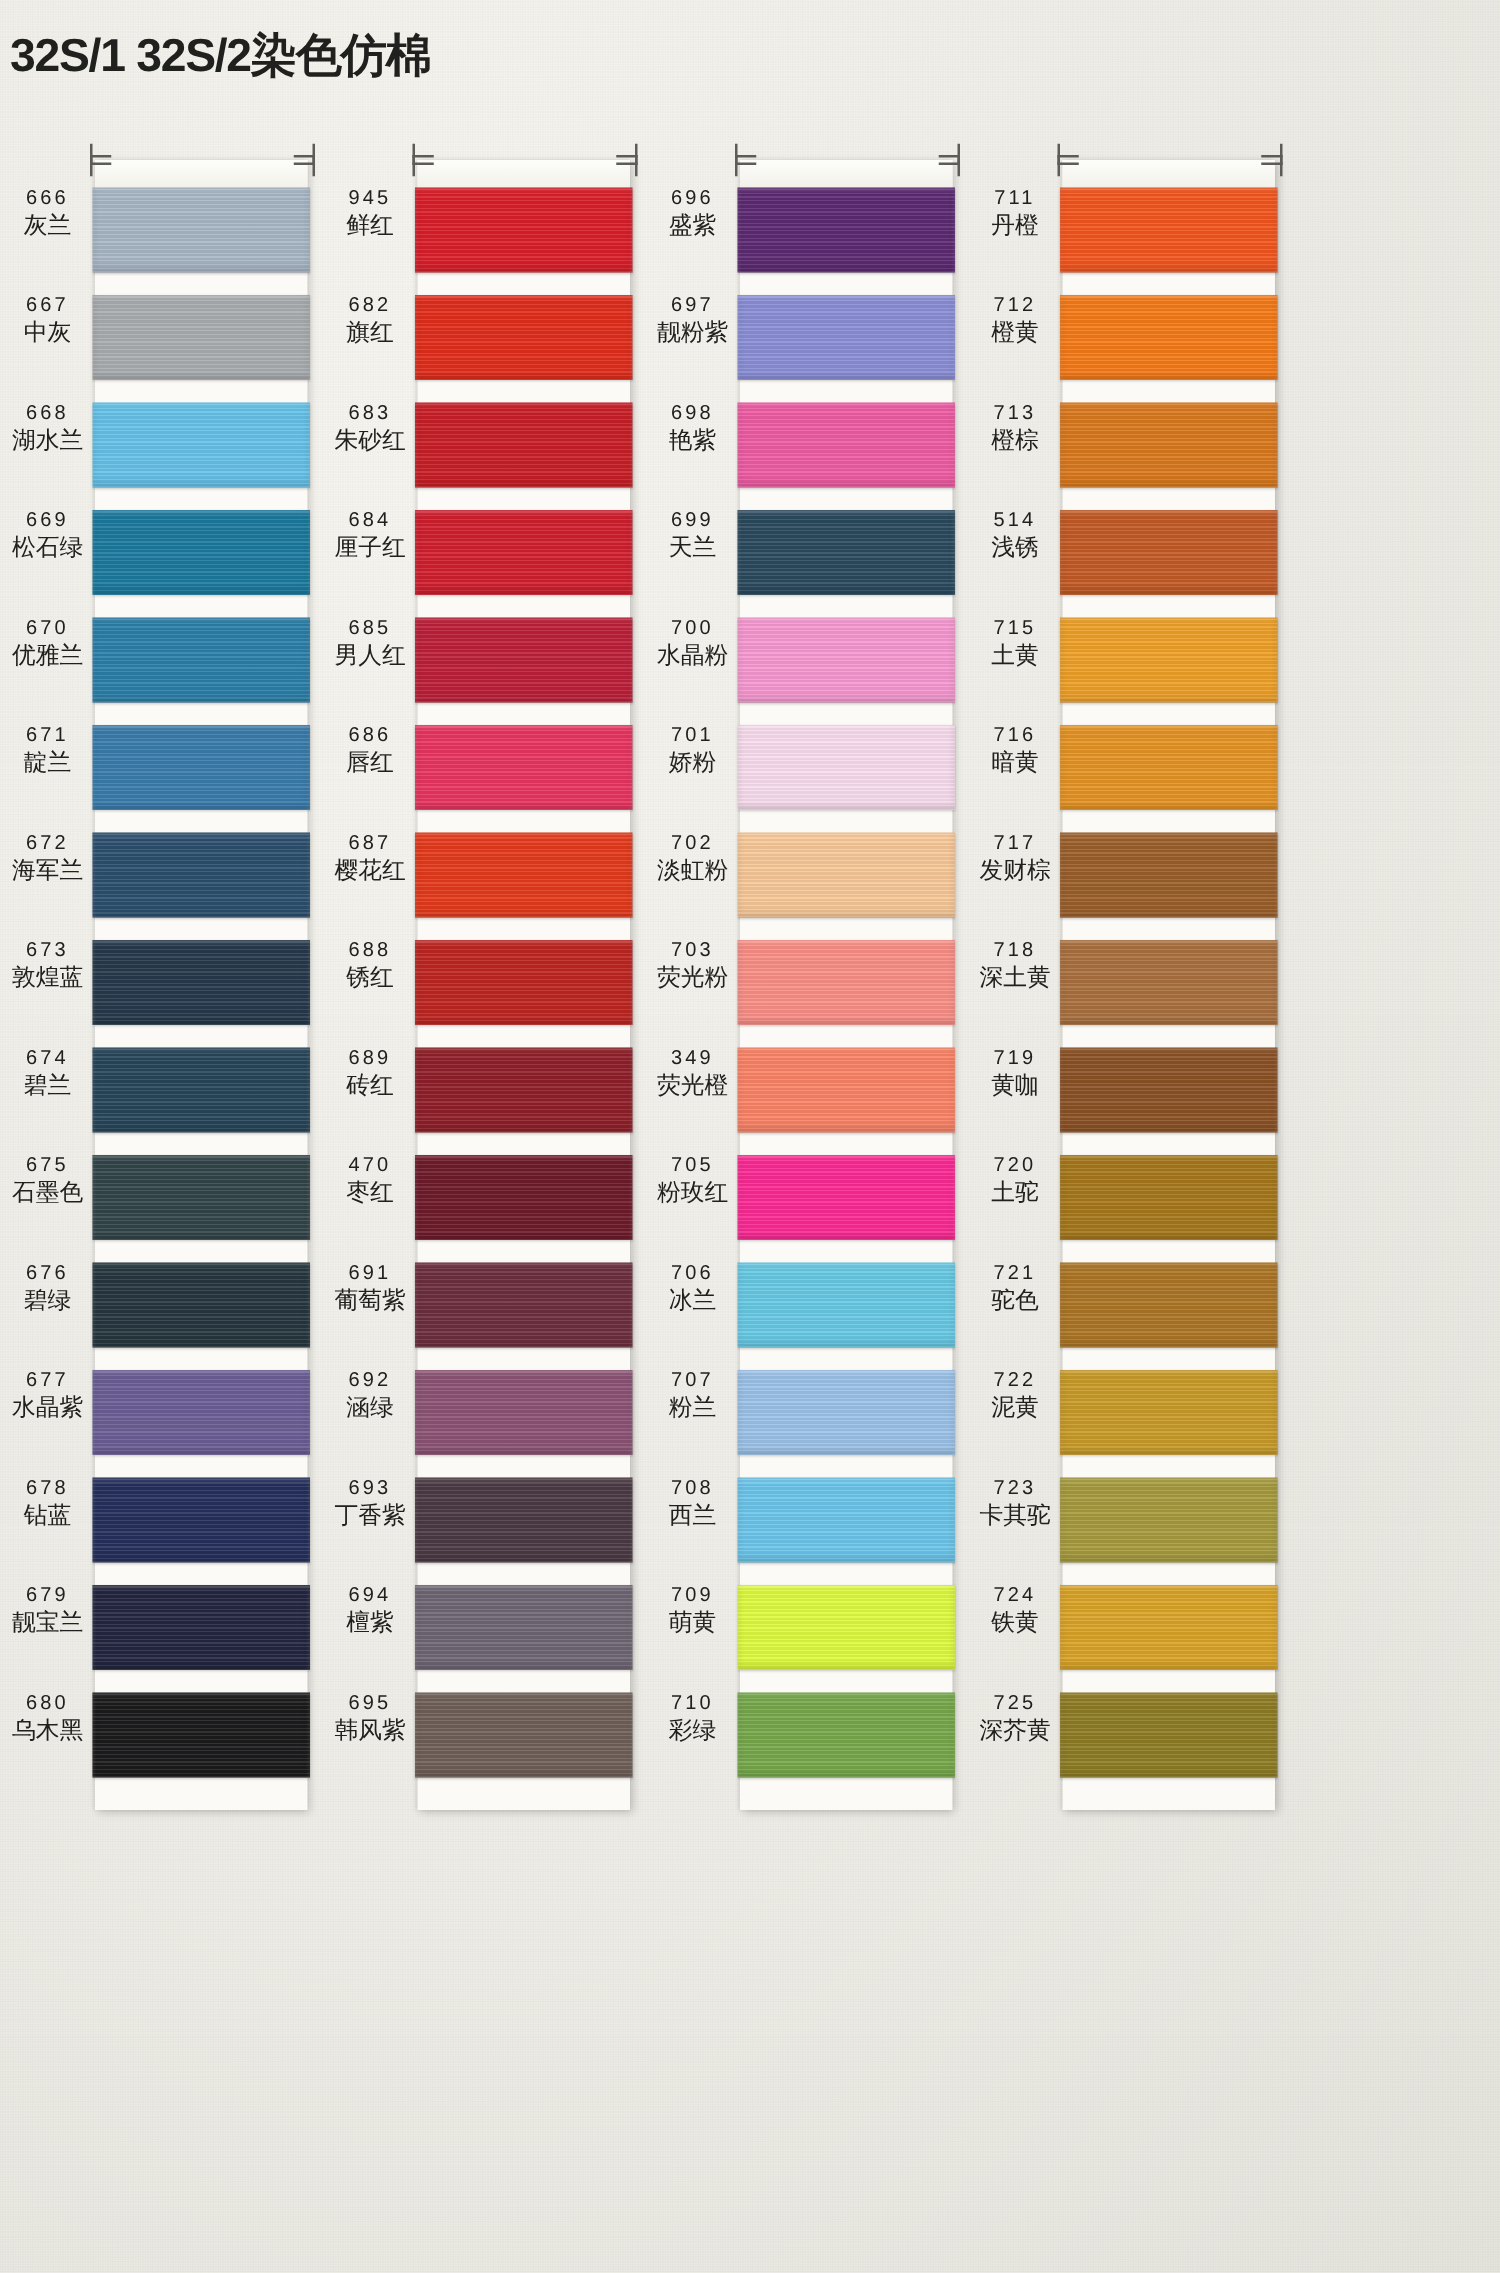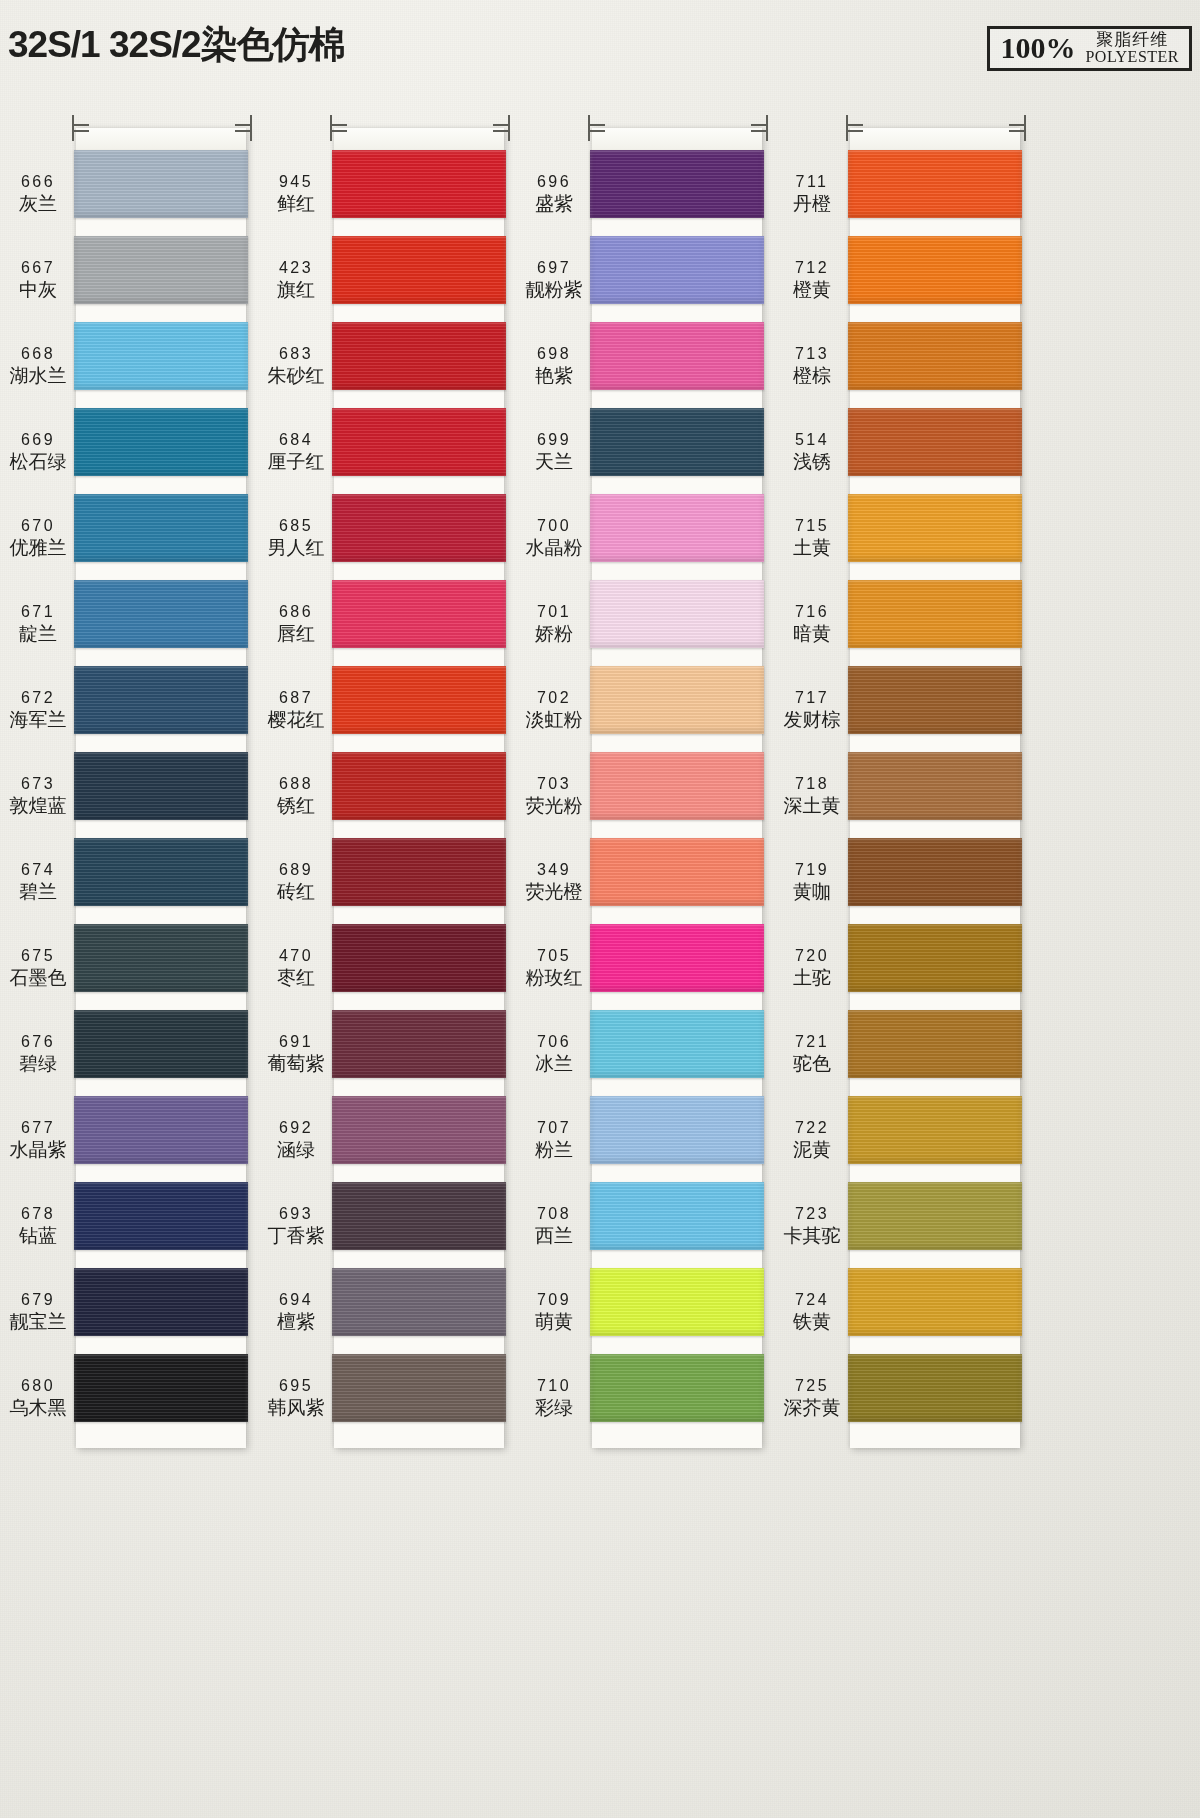--- a/index.html
+++ b/index.html
@@ -69,21 +69,21 @@
         rgba(255,255,255,.10) 0px,
         rgba(255,255,255,.10) 1px,
         rgba(0,0,0,.055) 1px,
         rgba(0,0,0,.055) 3px);
   }
   .swatch:last-child{margin-bottom:0;}
 
   .labels{position:absolute;top:0;left:0;width:76px;}
   .lab{
     height:86px;display:flex;flex-direction:column;
-    align-items:center;justify-content:flex-end;
+    align-items:center;justify-content:center;
     color:#20201e;text-align:center;line-height:1.12;
   }
   .lab .code{font-size:16px;letter-spacing:2.5px;margin-bottom:2px;font-family:"Liberation Sans","DejaVu Sans",sans-serif;}
   .lab .name{font-size:19px;white-space:nowrap;}
 
   
   .corner{position:absolute;width:15px;height:15px;border-color:#5d5d57;}
   .c-tl{border-left:2px solid #5d5d57;border-top:2px solid #5d5d57;left:72px;top:-4px;}
   .c-tr{border-right:2px solid #5d5d57;border-top:2px solid #5d5d57;left:235px;top:-4px;}
   .c-bl{border-left:2px solid #5d5d57;border-bottom:2px solid #5d5d57;left:72px;bottom:-4px;}
@@ -91,27 +91,20 @@
 </style>
 </head>
 <body>
 
 <div class="paper-bg"></div>
 
 <div class="sheet">
 
   <div class="title">32S/1 32S/2染色仿棉</div>
 
-  <div class="badge">
-    <span class="pct">100%</span>
-    <span class="fiber">
-      <span class="cn">聚脂纤维</span>
-      <span class="en">POLYESTER</span>
-    </span>
-  </div>
 
   <div class="col col-0">
       <div class="labels">
         <div class="lab">
           <span class="code">666</span>
           <span class="name">灰兰</span>
         </div>
         <div class="lab">
           <span class="code">667</span>
           <span class="name">中灰</span>
@@ -193,21 +186,21 @@
       <div class="corner c-bl"></div>
       <div class="corner c-br"></div>
     </div>
   <div class="col col-1">
       <div class="labels">
         <div class="lab">
           <span class="code">945</span>
           <span class="name">鲜红</span>
         </div>
         <div class="lab">
-          <span class="code">423</span>
+          <span class="code">682</span>
           <span class="name">旗红</span>
         </div>
         <div class="lab">
           <span class="code">683</span>
           <span class="name">朱砂红</span>
         </div>
         <div class="lab">
           <span class="code">684</span>
           <span class="name">厘子红</span>
         </div>

